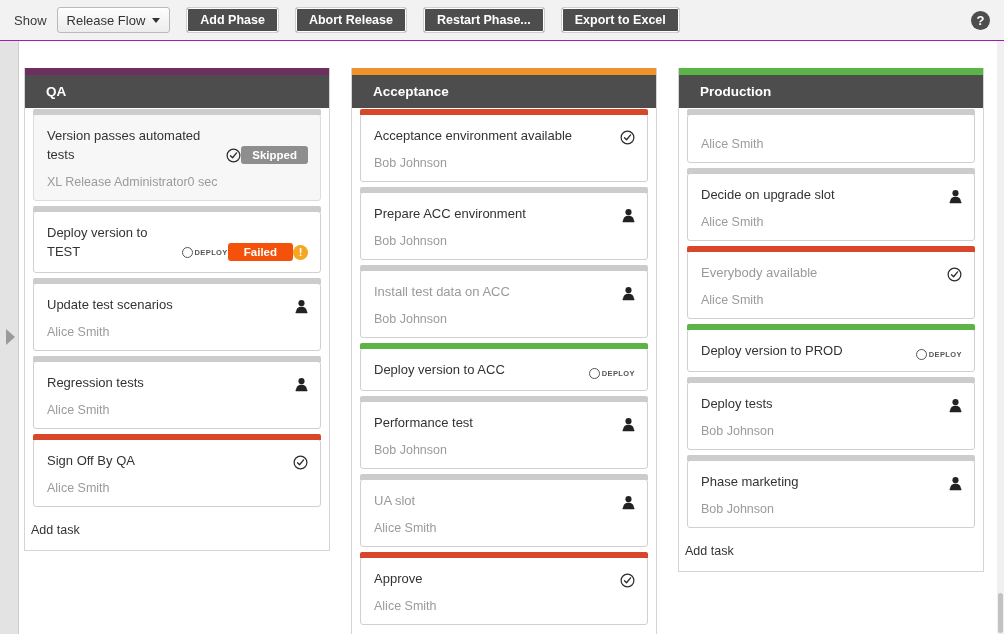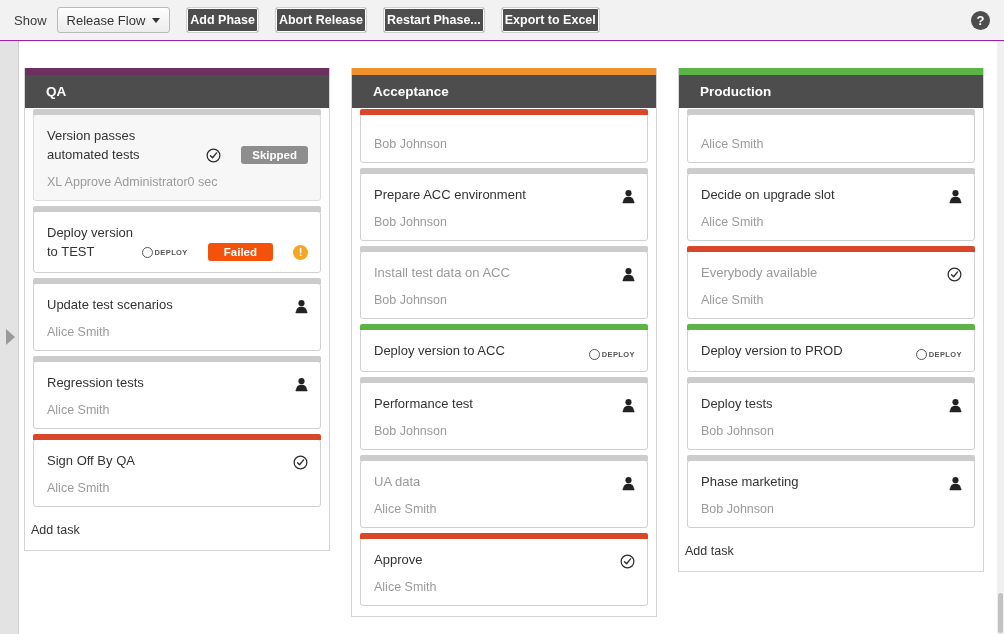--- a/index.html
+++ b/index.html
@@ -45,21 +45,21 @@
   .btn {
     height: 26px;
     margin-left: 16px;
     background: #4d4d4d;
     color: #ffffff;
     border: 1px solid #cfcfcf;
     border-radius: 3px;
     font-size: 12.5px;
     font-family: "Liberation Sans", sans-serif;
     font-weight: bold;
-    padding: 0 3px;
+    padding: 0 13px;
     cursor: pointer;
     box-shadow: 0 0 0 1px #ffffff inset;
   }
   .help-icon {
     position: absolute; right: 14px; top: 11px;
     width: 19px; height: 19px;
     border-radius: 50%;
     background: #4d4d4d;
     color: #fff;
     font-size: 13px; font-weight: bold;
@@ -144,21 +144,21 @@
   .card-title.muted { color: #9a9a9a; }
   .card-meta {
     display: flex; align-items: center;
     justify-content: flex-start;
     margin-top: 11px;
   }
   .owner { font-size: 12.5px; color: #9b9b9b; }
   .duration { font-size: 12.5px; color: #9b9b9b; }
   .card-icons {
     display: flex; align-items: center;
-    gap: 20px; margin-left: 8px;
+    gap: 0; margin-left: 8px;
     flex: 0 0 auto;
   }
 
   
   .ic-check { width: 15px; height: 15px; display: block; }
   .ic-person { width: 13px; height: 15px; display: block; }
   .ic-warn {
     width: 15px; height: 15px; border-radius: 50%;
     background: #f5a623;
     color: #ffffff;
@@ -244,21 +244,21 @@
               <div class="card-title">Version passes automated tests</div>
               <div class="card-icons">
                 <svg class="ic-check" viewBox="0 0 16 16">
                   <circle cx="8" cy="8" r="6.8" fill="none" stroke="#2b2b2b" stroke-width="1.3"></circle>
                   <path d="M4.8 8.2 L7 10.4 L11.3 5.2" fill="none" stroke="#2b2b2b" stroke-width="1.4" stroke-linecap="round" stroke-linejoin="round"></path>
                 </svg>
                 <span class="badge badge-skipped">Skipped</span>
               </div>
             </div>
             <div class="card-meta">
-              <span class="owner">XL Approve Administrator</span>
+              <span class="owner">XL Release Administrator</span>
               <span class="duration">0 sec</span>
             </div>
           </div>
           <div class="card">
             <div class="card-bar" style="background: rgb(204, 204, 204);"></div>
             <div class="card-row">
               <div class="card-title">Deploy version to TEST</div>
               <div class="card-icons">
                 <span class="ic-deploy">
                   <span class="emblem"></span>
@@ -318,20 +318,29 @@
           </div>
         </div>
         <div class="add-task">Add task</div>
       </div>
       <div class="phase">
         <div class="phase-strip" style="background: rgb(240, 146, 43);"></div>
         <div class="phase-head">Acceptance</div>
         <div class="phase-body">
           <div class="card">
             <div class="card-bar" style="background: rgb(217, 71, 43);"></div>
+            <div class="card-row">
+              <div class="card-title">Acceptance environment available</div>
+              <div class="card-icons">
+                <svg class="ic-check" viewBox="0 0 16 16">
+                  <circle cx="8" cy="8" r="6.8" fill="none" stroke="#2b2b2b" stroke-width="1.3"></circle>
+                  <path d="M4.8 8.2 L7 10.4 L11.3 5.2" fill="none" stroke="#2b2b2b" stroke-width="1.4" stroke-linecap="round" stroke-linejoin="round"></path>
+                </svg>
+              </div>
+            </div>
             <div class="card-meta">
               <span class="owner">Bob Johnson</span>
             </div>
           </div>
           <div class="card">
             <div class="card-bar" style="background: rgb(204, 204, 204);"></div>
             <div class="card-row">
               <div class="card-title">Prepare ACC environment</div>
               <div class="card-icons">
                 <svg class="ic-person" viewBox="0 0 14 16">
@@ -385,21 +394,21 @@
                 </svg>
               </div>
             </div>
             <div class="card-meta">
               <span class="owner">Bob Johnson</span>
             </div>
           </div>
           <div class="card">
             <div class="card-bar" style="background: rgb(204, 204, 204);"></div>
             <div class="card-row">
-              <div class="card-title muted">UA data</div>
+              <div class="card-title muted">UA slot</div>
               <div class="card-icons">
                 <svg class="ic-person" viewBox="0 0 14 16">
                   <circle cx="7" cy="4.4" r="3.3" fill="#222"></circle>
                   <path d="M1.2 14.2 C1.2 10.2 3.6 8.4 7 8.4 C10.4 8.4 12.8 10.2 12.8 14.2 Z" fill="#222"></path>
                   <rect x="0.6" y="13.4" width="12.8" height="1.9" rx="0.5" fill="#222"></rect>
                 </svg>
               </div>
             </div>
             <div class="card-meta">
               <span class="owner">Alice Smith</span>

